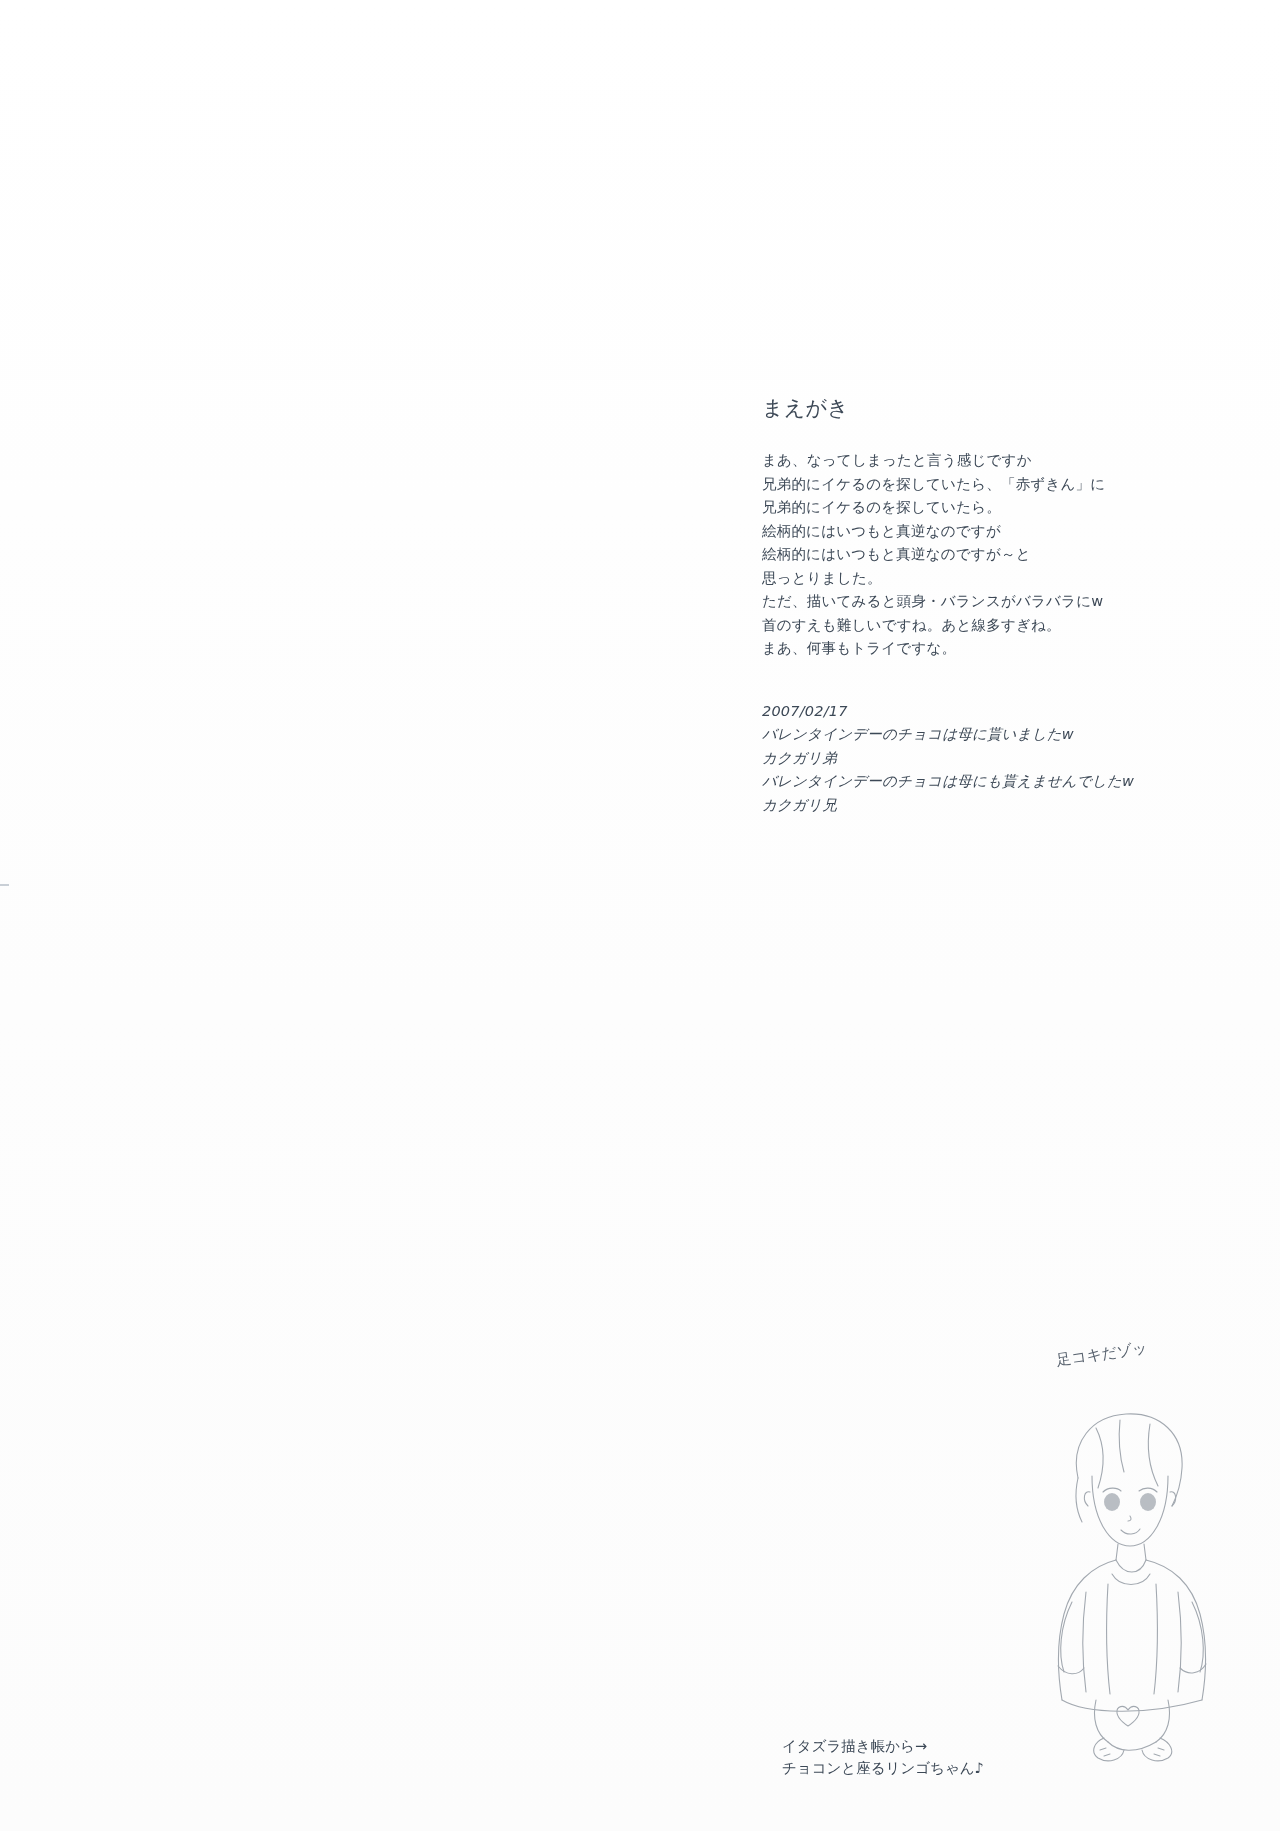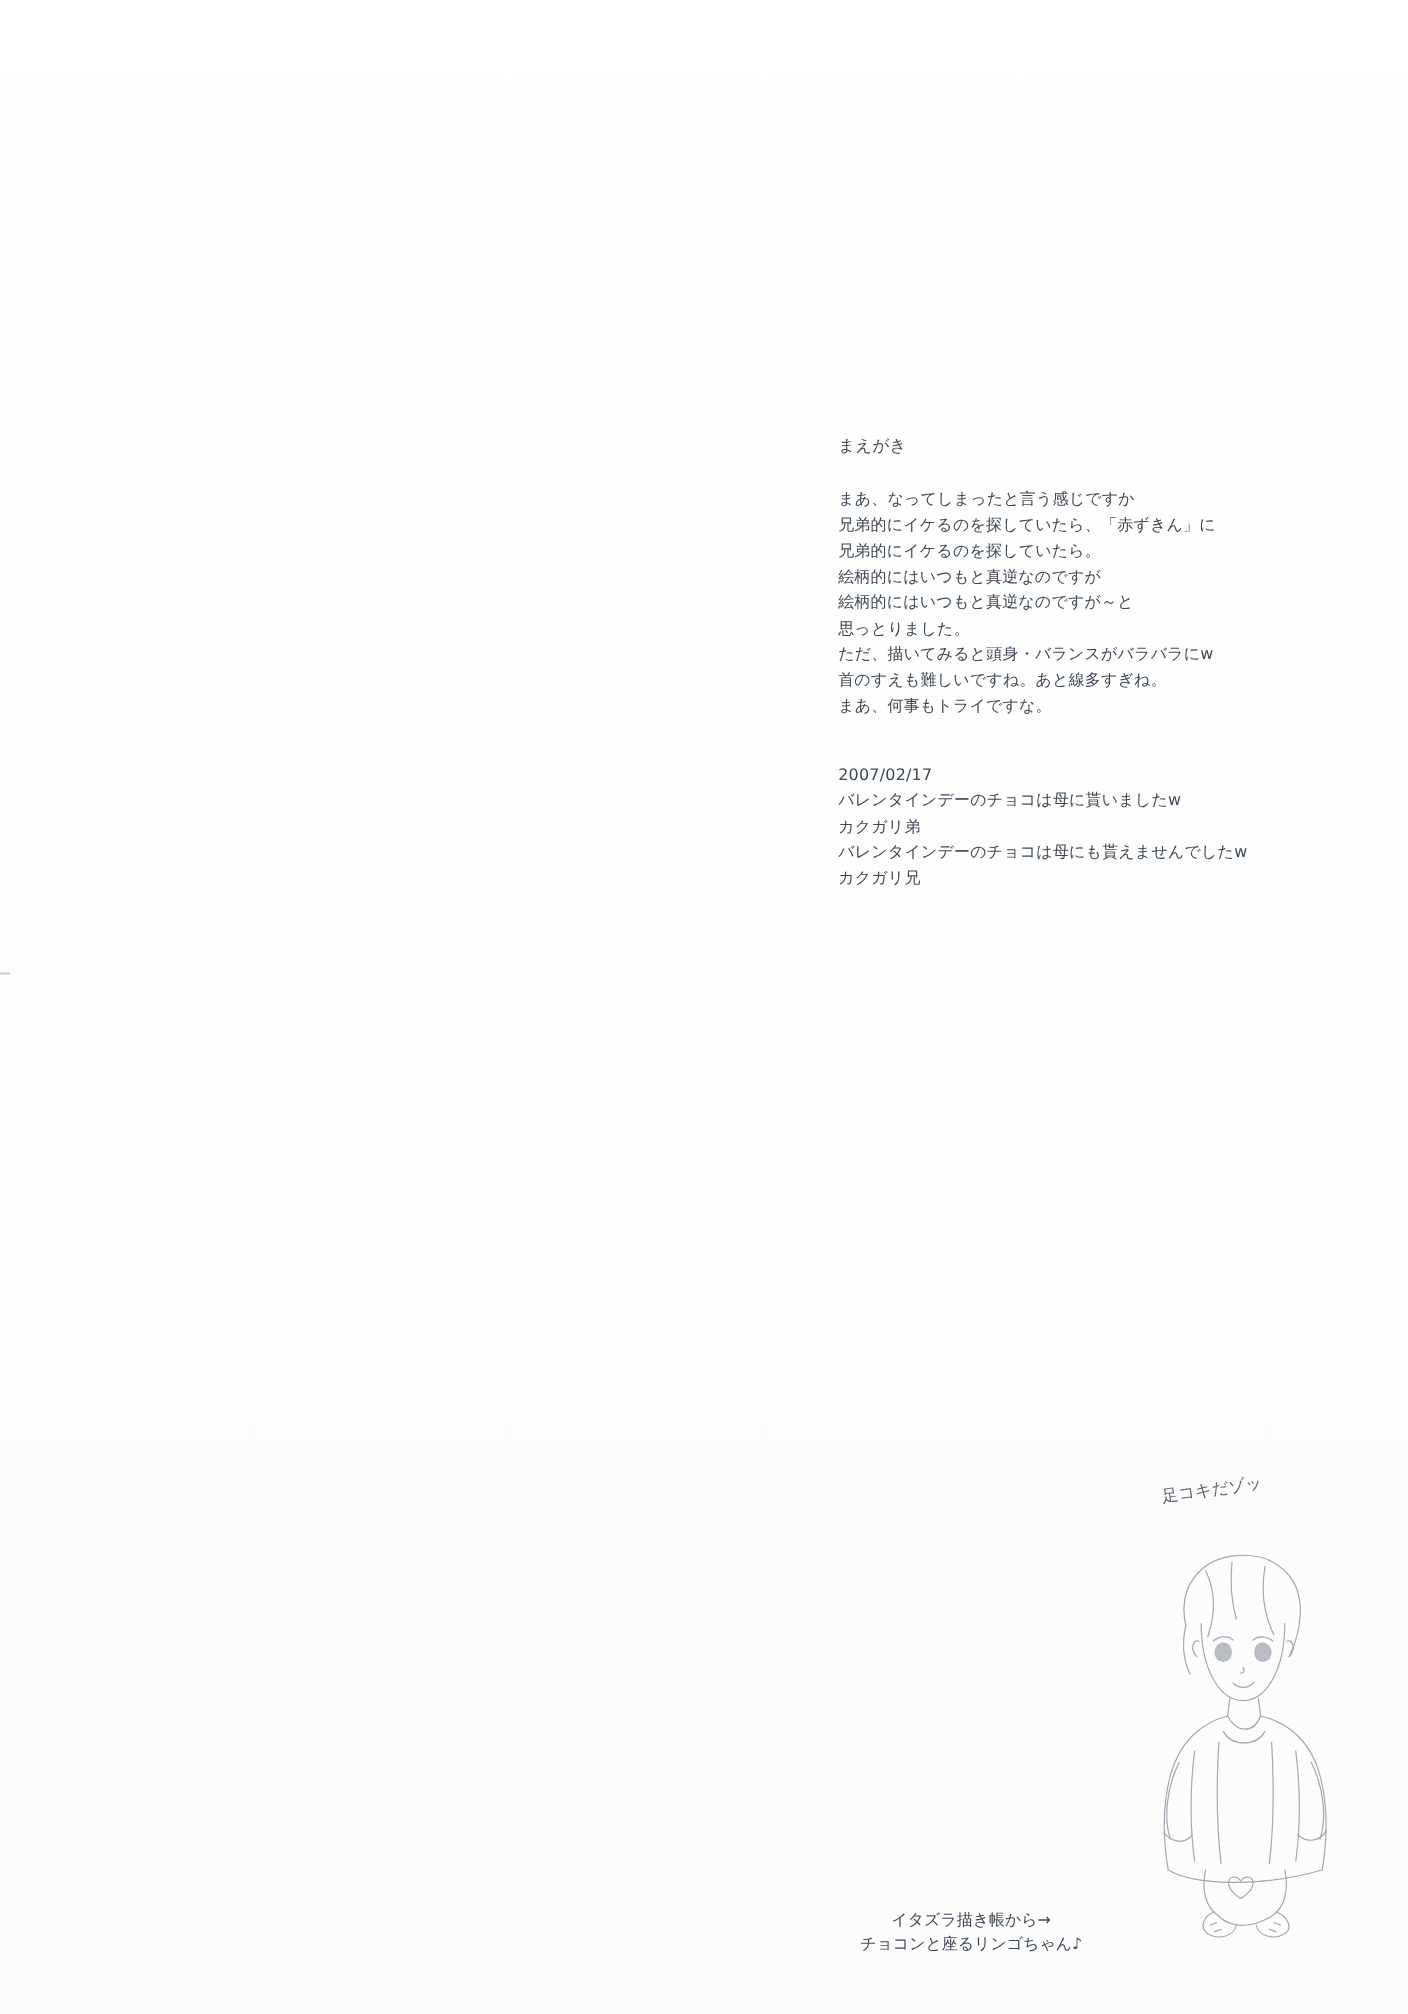--- a/index.html
+++ b/index.html
@@ -31,49 +31,49 @@
     position: absolute;
     left: 762px;
     top: 398px;
     width: 470px;
     font-size: 14.5px;
     line-height: 1.0;
     color: #3c4856;
     letter-spacing: 0.2px;
   }
   .heading {
-    font-size: 15px;
+    font-size: 21px;
     margin: 0 0 34px 0;
     color: #3c4856;
   }
   .para {
     margin: 0 0 24px 0;
   }
   .para .line {
     display: block;
     margin-bottom: 9px;
     white-space: nowrap;
   }
   .para.last { margin-bottom: 0; }
   .sig {
     margin-top: 48px;
+    font-style: italic;
   }
   .sig .line {
     display: block;
     margin-bottom: 9px;
     white-space: nowrap;
   }
   .caption {
     position: absolute;
     left: 782px;
     top: 1735px;
     font-size: 14.5px;
     line-height: 1.55;
     color: #3c4856;
-    text-align: center;
   }
   .caption .line { display: block; white-space: nowrap; }
   .sketch-note {
     position: absolute;
     left: 1056px;
     top: 1345px;
     font-size: 15px;
     color: #59636f;
     transform: rotate(-8deg);
     white-space: nowrap;

